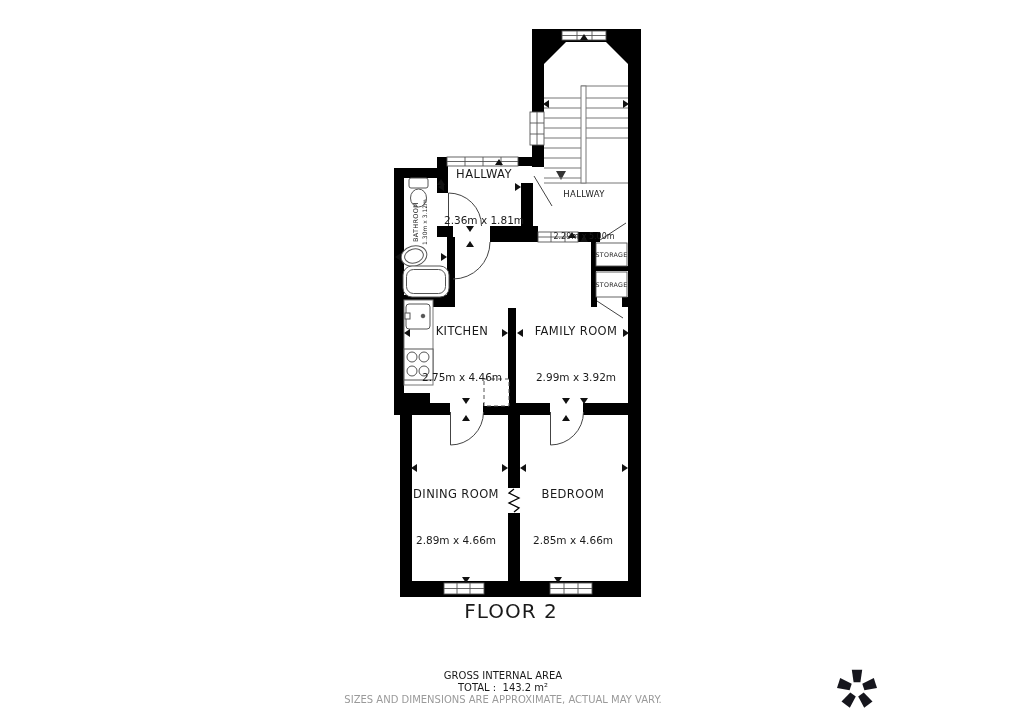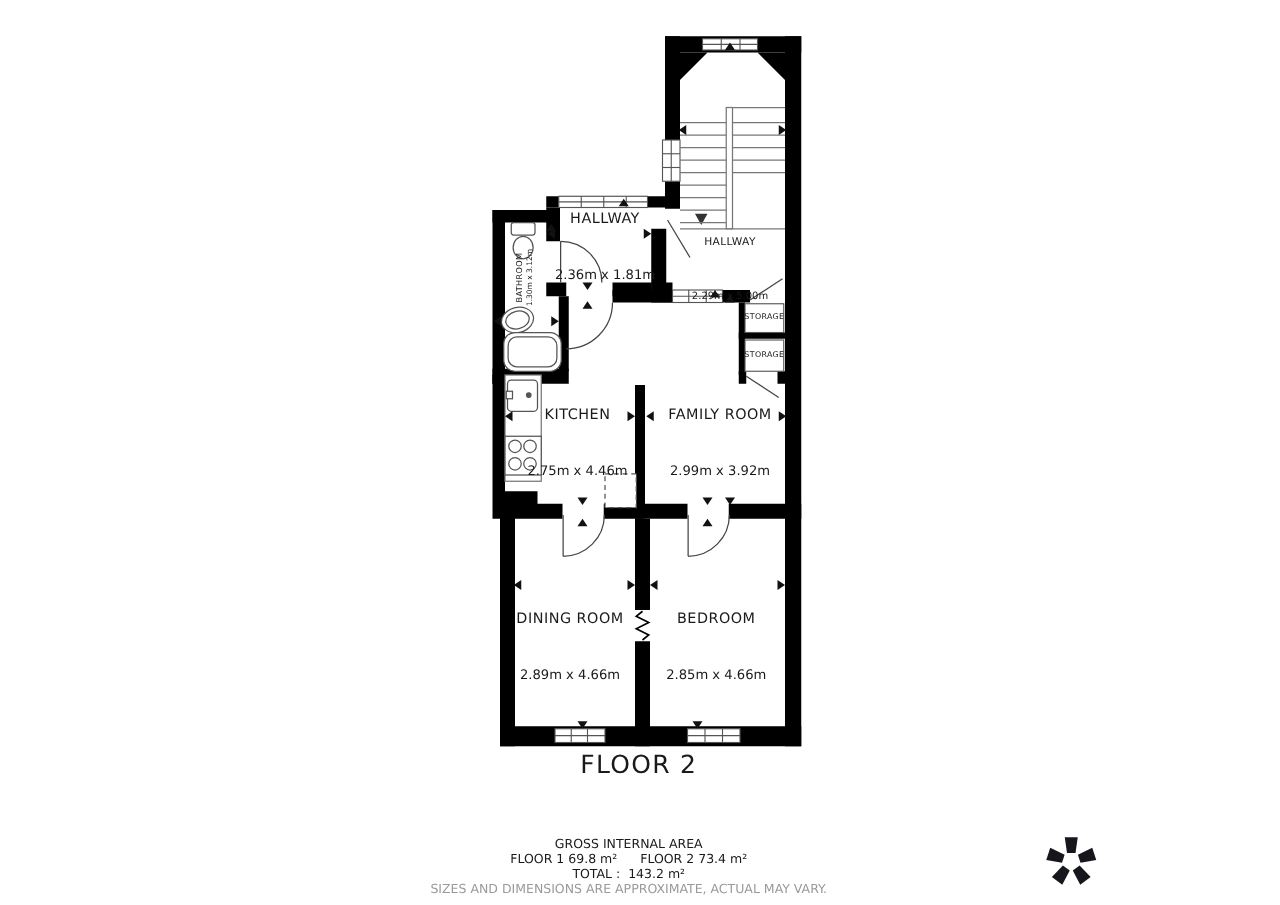--- a/index.html
+++ b/index.html
@@ -260,22 +260,17 @@
   </div>
   <div class="lbl" style="left:573px;top:487px">
     <div class="nm">BEDROOM</div>
     <div class="dm">2.85m x 4.66m</div>
   </div>
 
   <div class="floor-title" style="left:511px;top:599px">FLOOR 2</div>
 
   <div class="footer" style="top:670px">
     <div>GROSS INTERNAL AREA</div>
-    <div>
-      <span>FLOOR 1 69.8 m²</span>
-      <span style="display:inline-block;width:12px"></span>
-      <span>FLOOR 2 73.4 m²</span>
-    </div>
     <div style="white-space:pre">TOTAL :  143.2 m²</div>
     <div class="disclaimer">SIZES AND DIMENSIONS ARE APPROXIMATE, ACTUAL MAY VARY.</div>
   </div>
 
 </div>
 
 </body></html>

